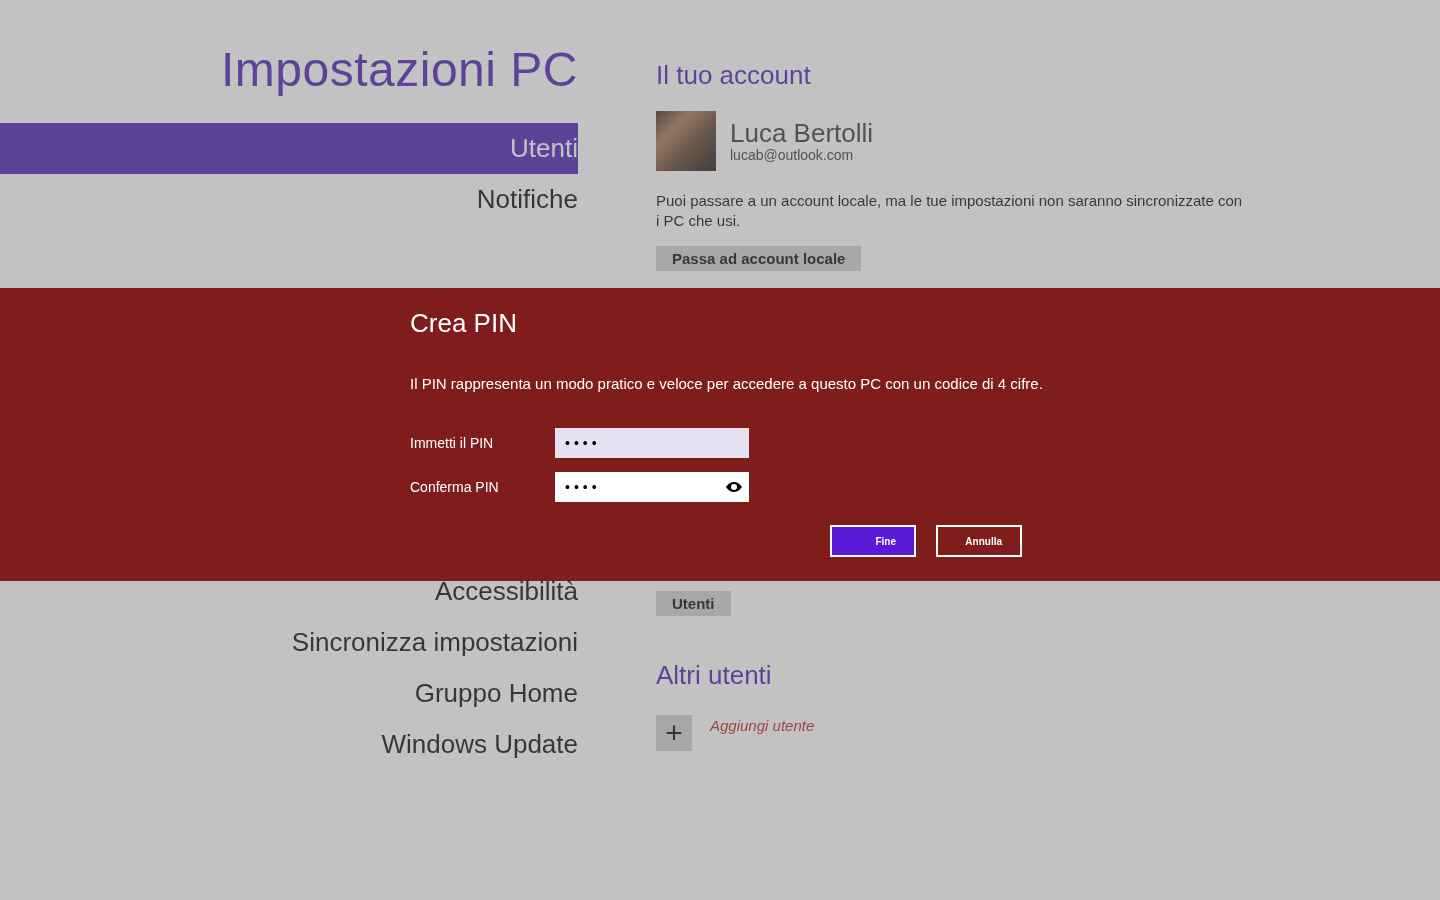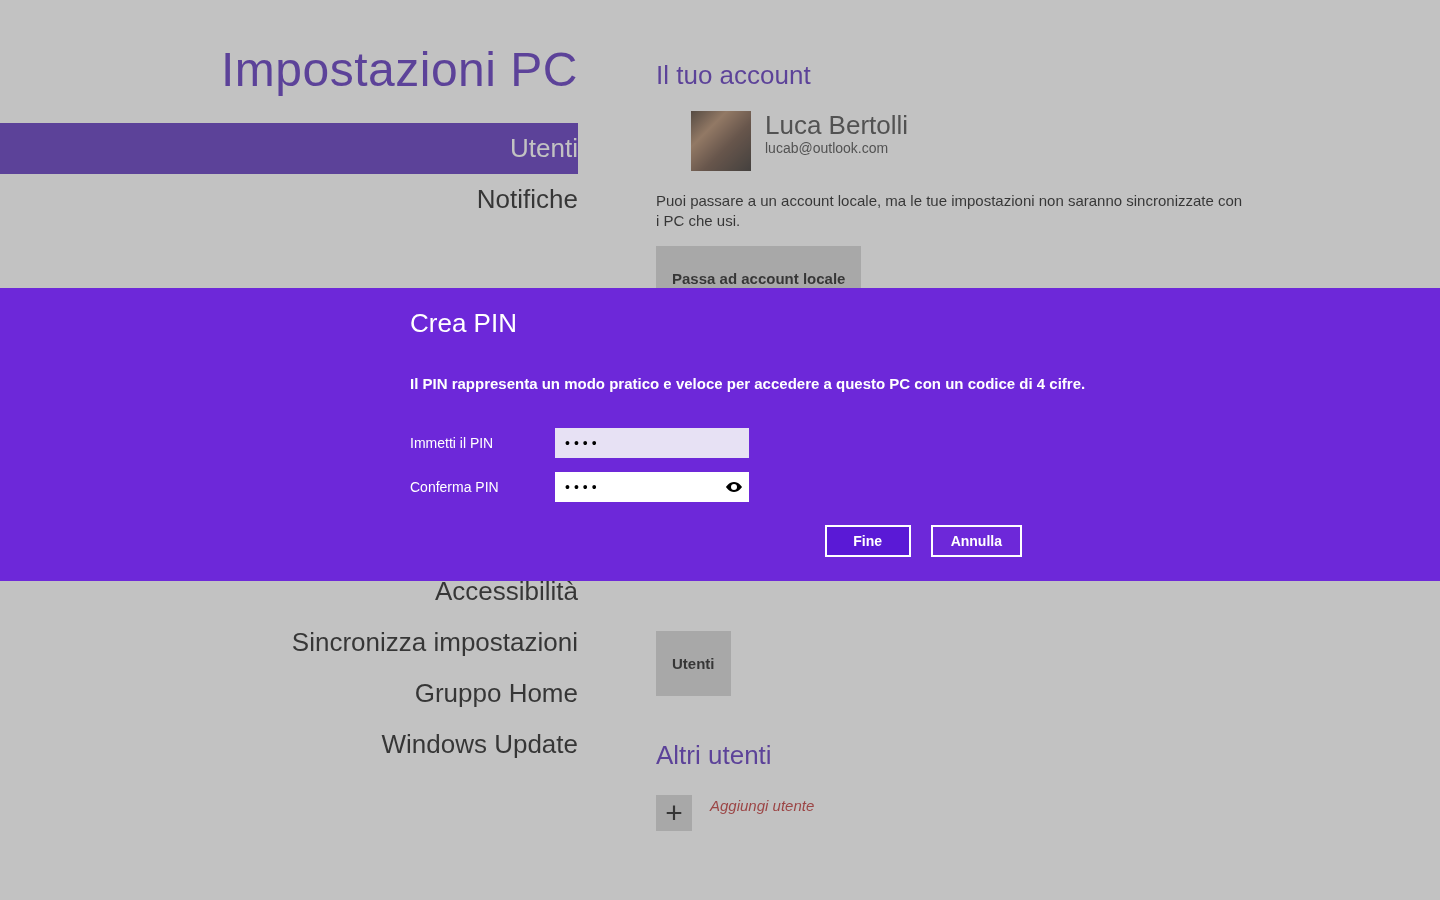--- a/index.html
+++ b/index.html
@@ -12,57 +12,57 @@
   
   .sidebar{ width:578px; background:#fff; padding-top:42px;text-align:right; }
   .app-title{ font-size:48px; font-weight:300; color:#4617b4; margin-left:115px; margin-bottom:26px; letter-spacing:0.5px;}
   .nav{}
   .nav-item{ font-size:26px; font-weight:300; color:#000; padding:10px 0 10px 115px; cursor:pointer;}
   .nav-item.selected{ background:#4617b4; color:#fff; }
 
   
   .main{ flex:1; padding:60px 60px 0 78px; color:#000;}
   .section-h{ font-size:26px; font-weight:300; color:#4617b4; margin-bottom:20px;}
-  .account-row{ display:flex; align-items:flex-start; gap:14px; margin-bottom:20px;margin-left:35px;}
+  .account-row{ display:flex; align-items:center; gap:14px; margin-bottom:20px;}
   .avatar{ width:60px; height:60px; background:linear-gradient(135deg,#3a2718 0%, #a87a56 30%, #5a3a28 60%, #1a1410 100%); display:inline-block;}
   .account-name{ font-size:26px; font-weight:300; color:#333; line-height:1.1;}
   .account-email{ font-size:14px; color:#333;}
   .body-text{ font-size:15px; color:#000; max-width:590px; line-height:1.35; margin-bottom:14px;}
-  .btn-grey{ display:inline-block; background:#cfcfcf; border:none; font-size:15px; font-weight:600; color:#000; padding:24px 16px; cursor:pointer;}
+  .btn-grey{ display:inline-block; background:#cfcfcf; border:none; font-size:15px; font-weight:600; color:#000; padding:4px 16px; cursor:pointer;}
   .gap-lg{ height:320px; } 
   .other-users{ }
   .add-row{ display:flex; align-items:flex-start; gap:18px; margin-top:16px;}
   .add-tile{ width:36px; height:36px; background:#cfcfcf; display:flex; align-items:center; justify-content:center; font-size:30px; font-weight:300; color:#000; cursor:pointer; margin-top:4px;}
   .add-label{ font-size:15px; color:#b91c1c; padding-top:6px;font-style:italic;}
 
   
   .modal{
     position:absolute; left:0; right:0; top:288px; height:293px;
-    background:#6d28d9; 
+    background:#7f1d1d; 
     z-index:10; color:#fff;
     padding:20px 0 0 0;
   }
   .modal-inner{ margin-left:410px; max-width:700px; }
   .modal-title{ font-size:26px; font-weight:300; margin-bottom:36px;}
-  .modal-text{ font-size:15px; font-weight:700; margin-bottom:36px;}
+  .modal-text{ font-size:15px; font-weight:400; margin-bottom:36px;}
   .form-row{ display:flex; align-items:center; margin-bottom:14px;gap:43px;}
   .form-label{ width:102px; font-size:14px; }
   .pin-input{
     width:194px; height:30px; border:none; padding:0 10px;
     font-size:14px; letter-spacing:4px; color:#000; background:#fff;
   }
   .pin-input.filled{ background:#e7e1f4; }
   .pin-wrap{ position:relative; display:inline-block; }
   .reveal{ position:absolute; right:6px; top:50%; transform:translateY(-50%); cursor:pointer; }
   .reveal svg{ display:block; }
 
   .modal-buttons{ position:absolute; right:418px; bottom:24px; display:flex; gap:20px;}
   .mbtn{
     min-width:86px; height:32px; border:2px solid #fff; background:transparent;
-    color:#fff; font-size:14px; font-weight:600; cursor:pointer; padding:0 18px;
+    color:#fff; font-size:10px; font-weight:600; cursor:pointer; padding:0 18px;text-align:right;
   }
   .mbtn.primary{ background:#5a19d6; border-color:#fff; }
 </style>
 </head>
 <body>
 
 <div class="page">
 
   <div class="sidebar">
     <div class="app-title">Impostazioni PC</div>

